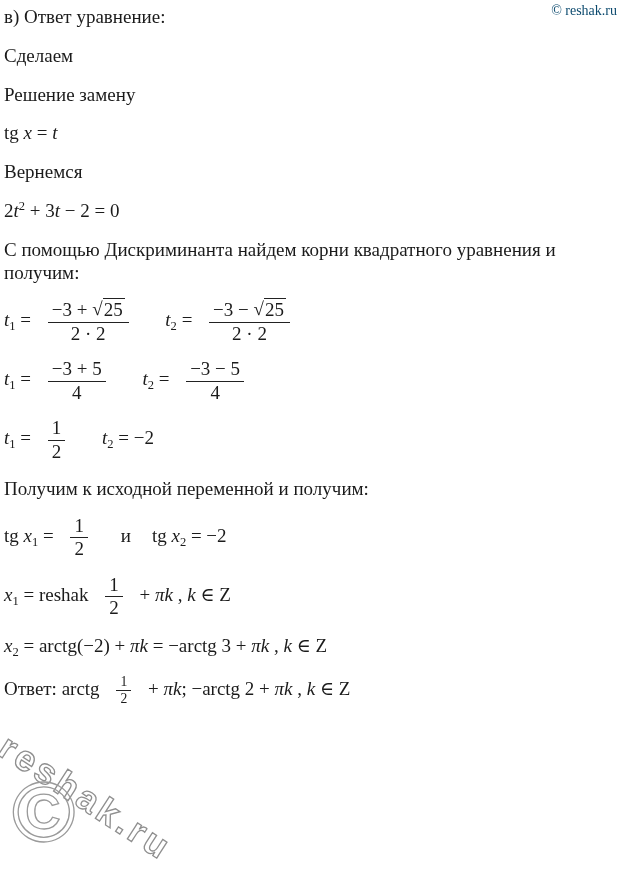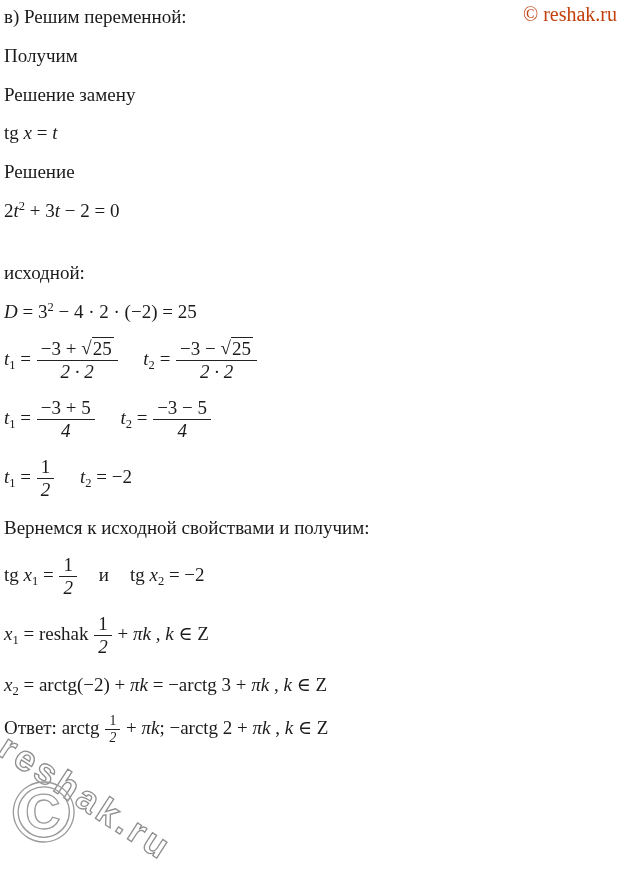--- a/index.html
+++ b/index.html
@@ -9,30 +9,30 @@
     font-family:"Liberation Serif","DejaVu Serif",serif;
     font-size:19px;color:#1b1b1b;
     position:relative;overflow:hidden;
   }
   #doc{padding:5px 6px 0 4px;}
   .block{margin-bottom:15px;line-height:1.25;white-space:nowrap;}
   .it{font-style:italic;}
   .sup{font-size:66%;vertical-align:0.55em;}
   .sub{font-size:66%;vertical-align:-0.28em;}
   .sp{display:inline-block;}
-  .frac{display:inline-block;vertical-align:middle;text-align:center;line-height:1.08;margin:0 1px;}
+  .frac{display:inline-block;vertical-align:middle;text-align:center;line-height:1.08;margin:0 12px;}
   .frac .num{display:block;border-bottom:1.5px solid #222;padding:0 4px 1px;}
-  .frac .den{display:block;padding-top:1px;font-style:italic;}
+  .frac .den{display:block;padding-top:1px;}
   .frac-sm{font-size:72%;line-height:1.05;}
   .sqrt{white-space:nowrap;}
   .sqrt-sym{display:inline-block;transform:translateY(-1px);}
   .sqrt-body{border-top:1.5px solid #222;padding:0 2px 0 1px;}
   #wm-copy{
     position:absolute;top:3px;right:7px;
-    font-size:20px;color:#c2410c;
+    font-size:14px;color:#0c4a6e;
   }
   #wm-diag{
     position:absolute;left:14px;top:726px;
     font-family:"Liberation Sans","DejaVu Sans",sans-serif;
     font-size:36px;letter-spacing:4px;font-weight:bold;
     color:transparent;-webkit-text-stroke:1.3px #8f8f8f;
     transform:rotate(33deg);transform-origin:left top;
     pointer-events:none;z-index:5;
   }
   #wm-cc{
@@ -40,32 +40,31 @@
     font-family:"Liberation Sans","DejaVu Sans",sans-serif;
     font-size:86px;line-height:1;font-weight:bold;
     color:transparent;-webkit-text-stroke:1.3px #9a9a9a;
     pointer-events:none;z-index:5;
   }
 </style>
 </head>
 <body>
 
 <div id="doc">
-    <div class="block"><span>в) Решим переменной:</span></div>
-    <div class="block"><span>Получим</span></div>
+    <div class="block"><span>в) Ответ уравнение:</span></div>
+    <div class="block"><span>Сделаем</span></div>
     <div class="block"><span>Решение замену</span></div>
     <div class="block"><span>tg </span><span class="it">x</span><span> = </span><span class="it">t</span></div>
-    <div class="block"><span>Решение</span></div>
+    <div class="block"><span>Вернемся</span></div>
     <div class="block"><span>2</span><span class="it">t</span><span class="sup">2</span><span> + 3</span><span class="it">t</span><span> − 2 = 0</span></div>
-    <div class="block"><br><span>исходной:</span></div>
-    <div class="block"><span class="it">D</span><span> = 3</span><span class="sup">2</span><span> − 4 · 2 · (−2) = 25</span></div>
+    <div class="block"><span>С помощью Дискриминанта найдем корни квадратного уравнения и</span><br><span>получим:</span></div>
     <div class="block"><span class="it">t</span><span class="sub">1</span><span> = </span><span class="frac"><span class="num"><span>−3 + </span><span class="sqrt"><span class="sqrt-sym">√</span><span class="sqrt-body"><span>25</span></span></span></span><span class="den"><span>2 · 2</span></span></span><span class="sp" style="width: 1.3em;"></span><span class="it">t</span><span class="sub">2</span><span> = </span><span class="frac"><span class="num"><span>−3 − </span><span class="sqrt"><span class="sqrt-sym">√</span><span class="sqrt-body"><span>25</span></span></span></span><span class="den"><span>2 · 2</span></span></span></div>
     <div class="block"><span class="it">t</span><span class="sub">1</span><span> = </span><span class="frac"><span class="num"><span>−3 + 5</span></span><span class="den"><span>4</span></span></span><span class="sp" style="width: 1.3em;"></span><span class="it">t</span><span class="sub">2</span><span> = </span><span class="frac"><span class="num"><span>−3 − 5</span></span><span class="den"><span>4</span></span></span></div>
     <div class="block"><span class="it">t</span><span class="sub">1</span><span> = </span><span class="frac"><span class="num"><span>1</span></span><span class="den"><span>2</span></span></span><span class="sp" style="width: 1.3em;"></span><span class="it">t</span><span class="sub">2</span><span> = −2</span></div>
-    <div class="block"><span>Вернемся к исходной свойствами и получим:</span></div>
+    <div class="block"><span>Получим к исходной переменной и получим:</span></div>
     <div class="block"><span>tg </span><span class="it">x</span><span class="sub">1</span><span> = </span><span class="frac"><span class="num"><span>1</span></span><span class="den"><span>2</span></span></span><span class="sp" style="width: 1.1em;"></span><span>и</span><span class="sp" style="width: 1.1em;"></span><span>tg </span><span class="it">x</span><span class="sub">2</span><span> = −2</span></div>
     <div class="block"><span class="it">x</span><span class="sub">1</span><span> = reshak </span><span class="frac"><span class="num"><span>1</span></span><span class="den"><span>2</span></span></span><span> + </span><span class="it">πk</span><span> , </span><span class="it">k</span><span> ∈ Z</span></div>
     <div class="block"><span class="it">x</span><span class="sub">2</span><span> = arctg(−2) + </span><span class="it">πk</span><span> = −arctg 3 + </span><span class="it">πk</span><span> , </span><span class="it">k</span><span> ∈ Z</span></div>
     <div class="block"><span>Ответ: arctg </span><span class="frac frac-sm"><span class="num"><span>1</span></span><span class="den"><span>2</span></span></span><span> + </span><span class="it">πk</span><span>;  −arctg 2 + </span><span class="it">πk</span><span>  , </span><span class="it">k</span><span> ∈ Z</span></div>
   </div>
 
 <div id="wm-copy">© reshak.ru</div>
 <div id="wm-diag">reshak.ru</div>
 <div id="wm-cc">©</div>
 

